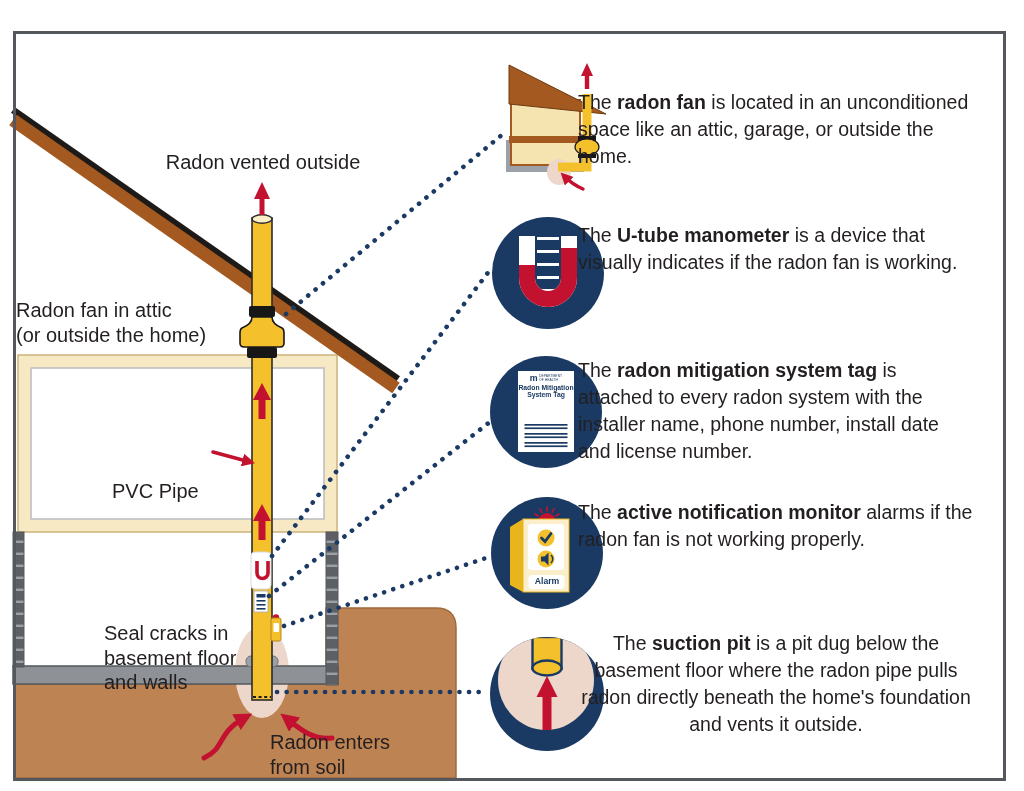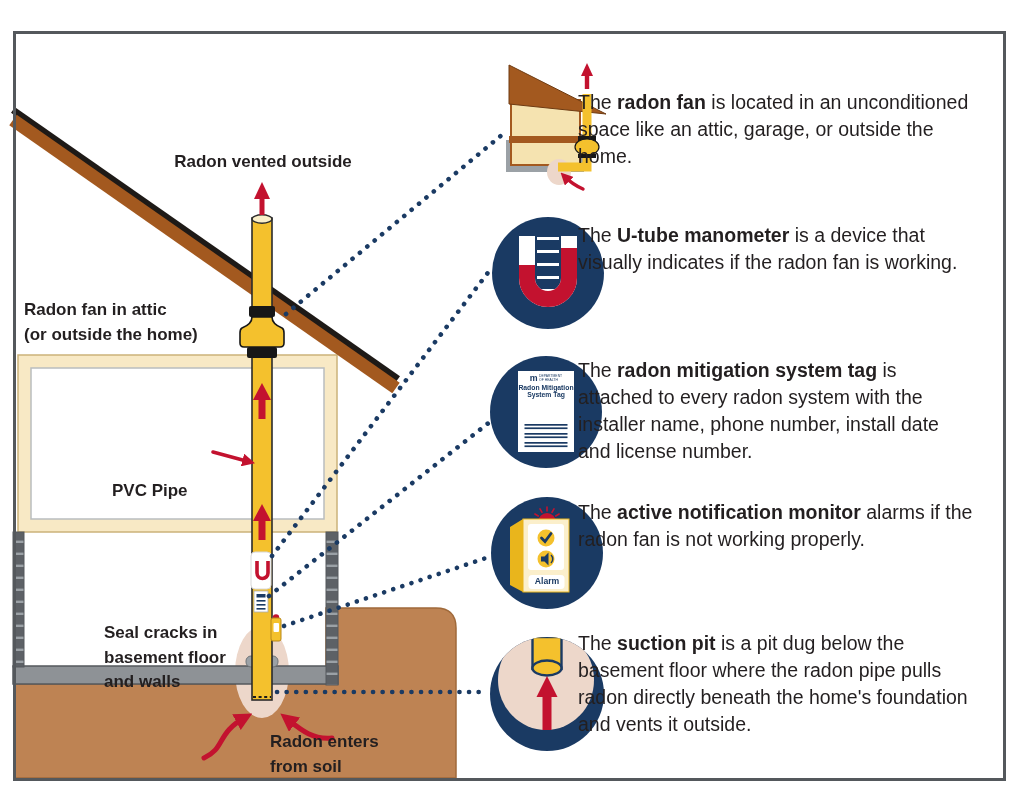--- a/index.html
+++ b/index.html
@@ -1,30 +1,30 @@
 <!DOCTYPE html>
 <html><head>
 <meta charset="utf-8">
 <style>
   html,body{margin:0;padding:0;background:#fff;}
   .canvas{position:relative;width:1024px;height:791px;background:#fff;overflow:hidden;
           font-family:"Liberation Sans",sans-serif;color:#231F20;}
   .frame{position:absolute;left:13px;top:31px;width:993px;height:750px;
          border:3px solid #54585C;box-sizing:border-box;z-index:5;pointer-events:none;}
   svg.diagram{position:absolute;left:0;top:0;z-index:1;}
-  .lbl{position:absolute;z-index:3;font-size:17px;font-weight:700;line-height:24.5px;
+  .lbl{position:absolute;z-index:3;font-size:20px;font-weight:400;line-height:24.5px;
        white-space:pre-line;color:#231F20;}
   .lbl-vented{left:139px;top:150px;width:248px;text-align:center;}
-  .lbl-fan{left:24px;top:298px;}
+  .lbl-fan{left:16px;top:298px;}
   .lbl-pvc{left:112px;top:443px;margin-top:36px;}
   .lbl-seal{left:104px;top:587px;margin-top:34px;}
   .lbl-enters{left:270px;top:730px;}
   .co{position:absolute;left:578px;width:396px;z-index:3;font-size:19.5px;line-height:27px;}
   .co b{font-weight:700;}
-  .c1{top:89px;} .c2{top:222px;} .c3{top:357px;} .c4{top:499px;} .c5{top:630px;}
+  .c1{top:89px;} .c2{top:222px;} .c3{top:357px;} .c4{top:499px;} .c5{top:630px;text-align:center;}
   .tag-text{position:absolute;left:504px;top:374px;width:84px;z-index:4;text-align:center;
             color:#1A3A63;transform:scale(.68);transform-origin:50% 0;}
   .tag-logo-row{display:flex;align-items:center;justify-content:center;gap:2px;}
   .tag-logo-row .m{font-size:13px;font-weight:700;line-height:12px;}
   .tag-logo-row .dept{font-size:5px;line-height:5px;text-align:left;white-space:pre-line;}
   .tag-title{font-size:10px;line-height:11px;font-weight:700;white-space:pre-line;margin-top:2px;}
   .alarm-label-text{position:absolute;left:522px;top:576px;width:50px;z-index:4;text-align:center;
             font-size:11.5px;font-weight:700;color:#1A3A63;transform:scale(.75);transform-origin:50% 0;}
 </style>
 </head>

